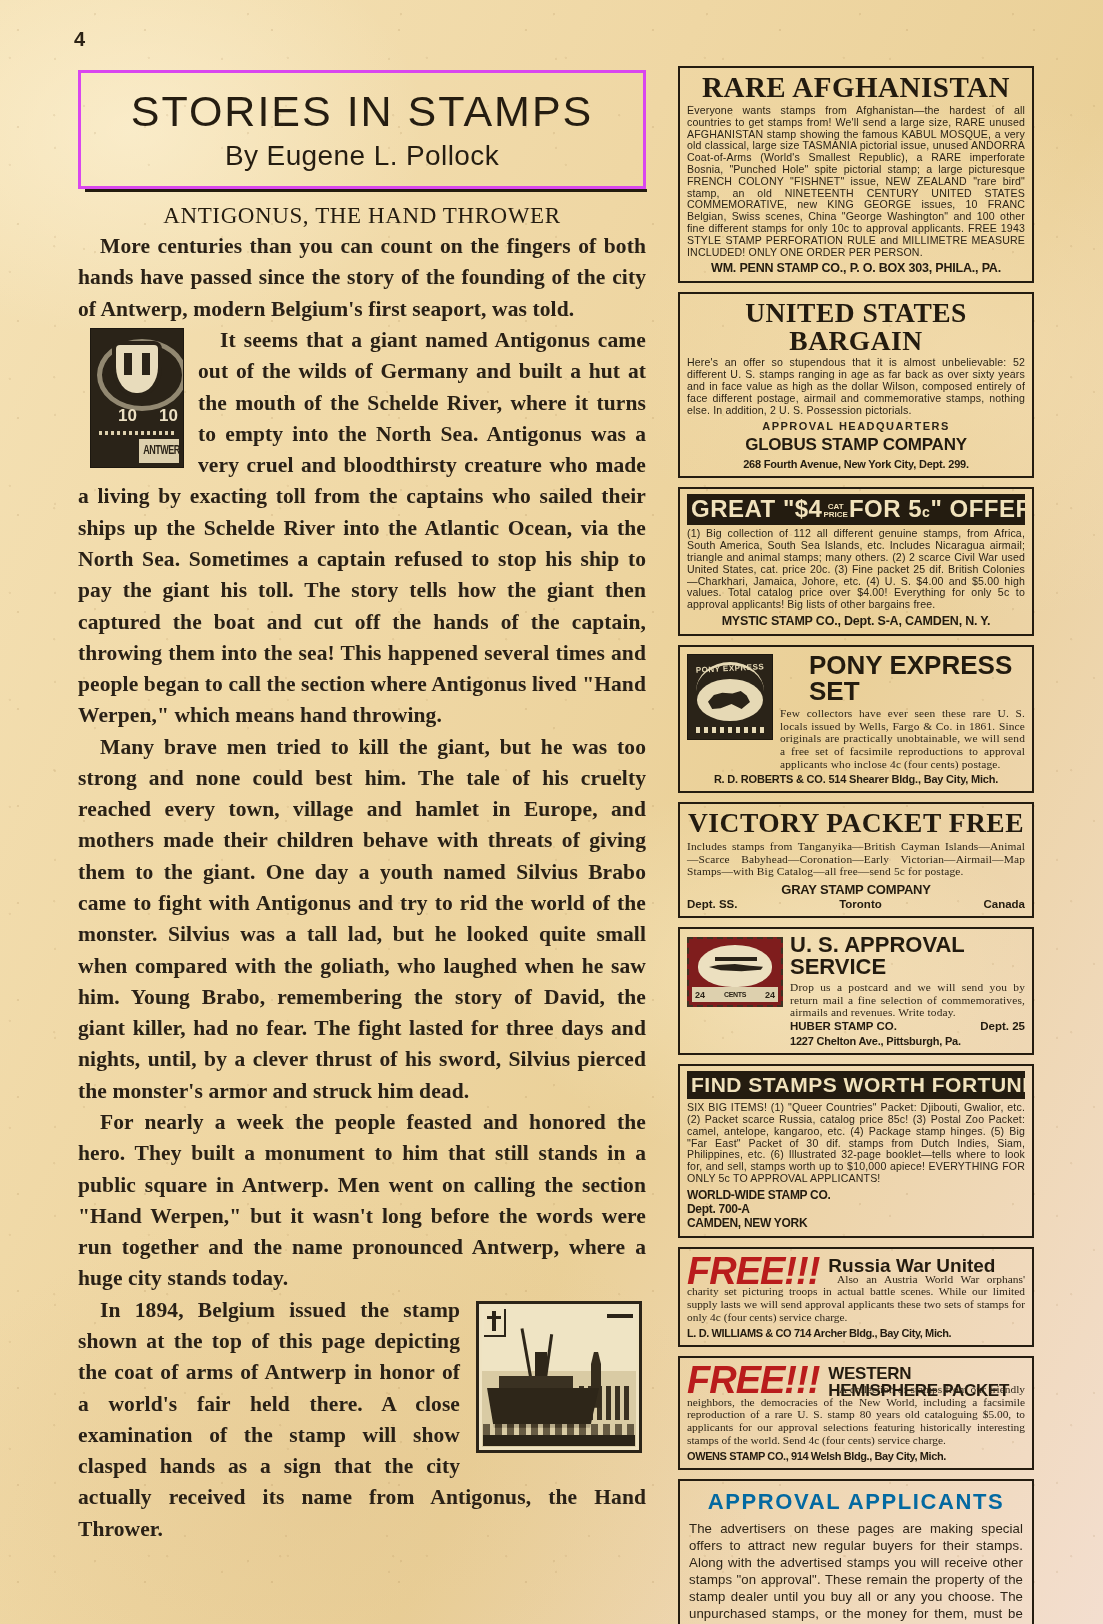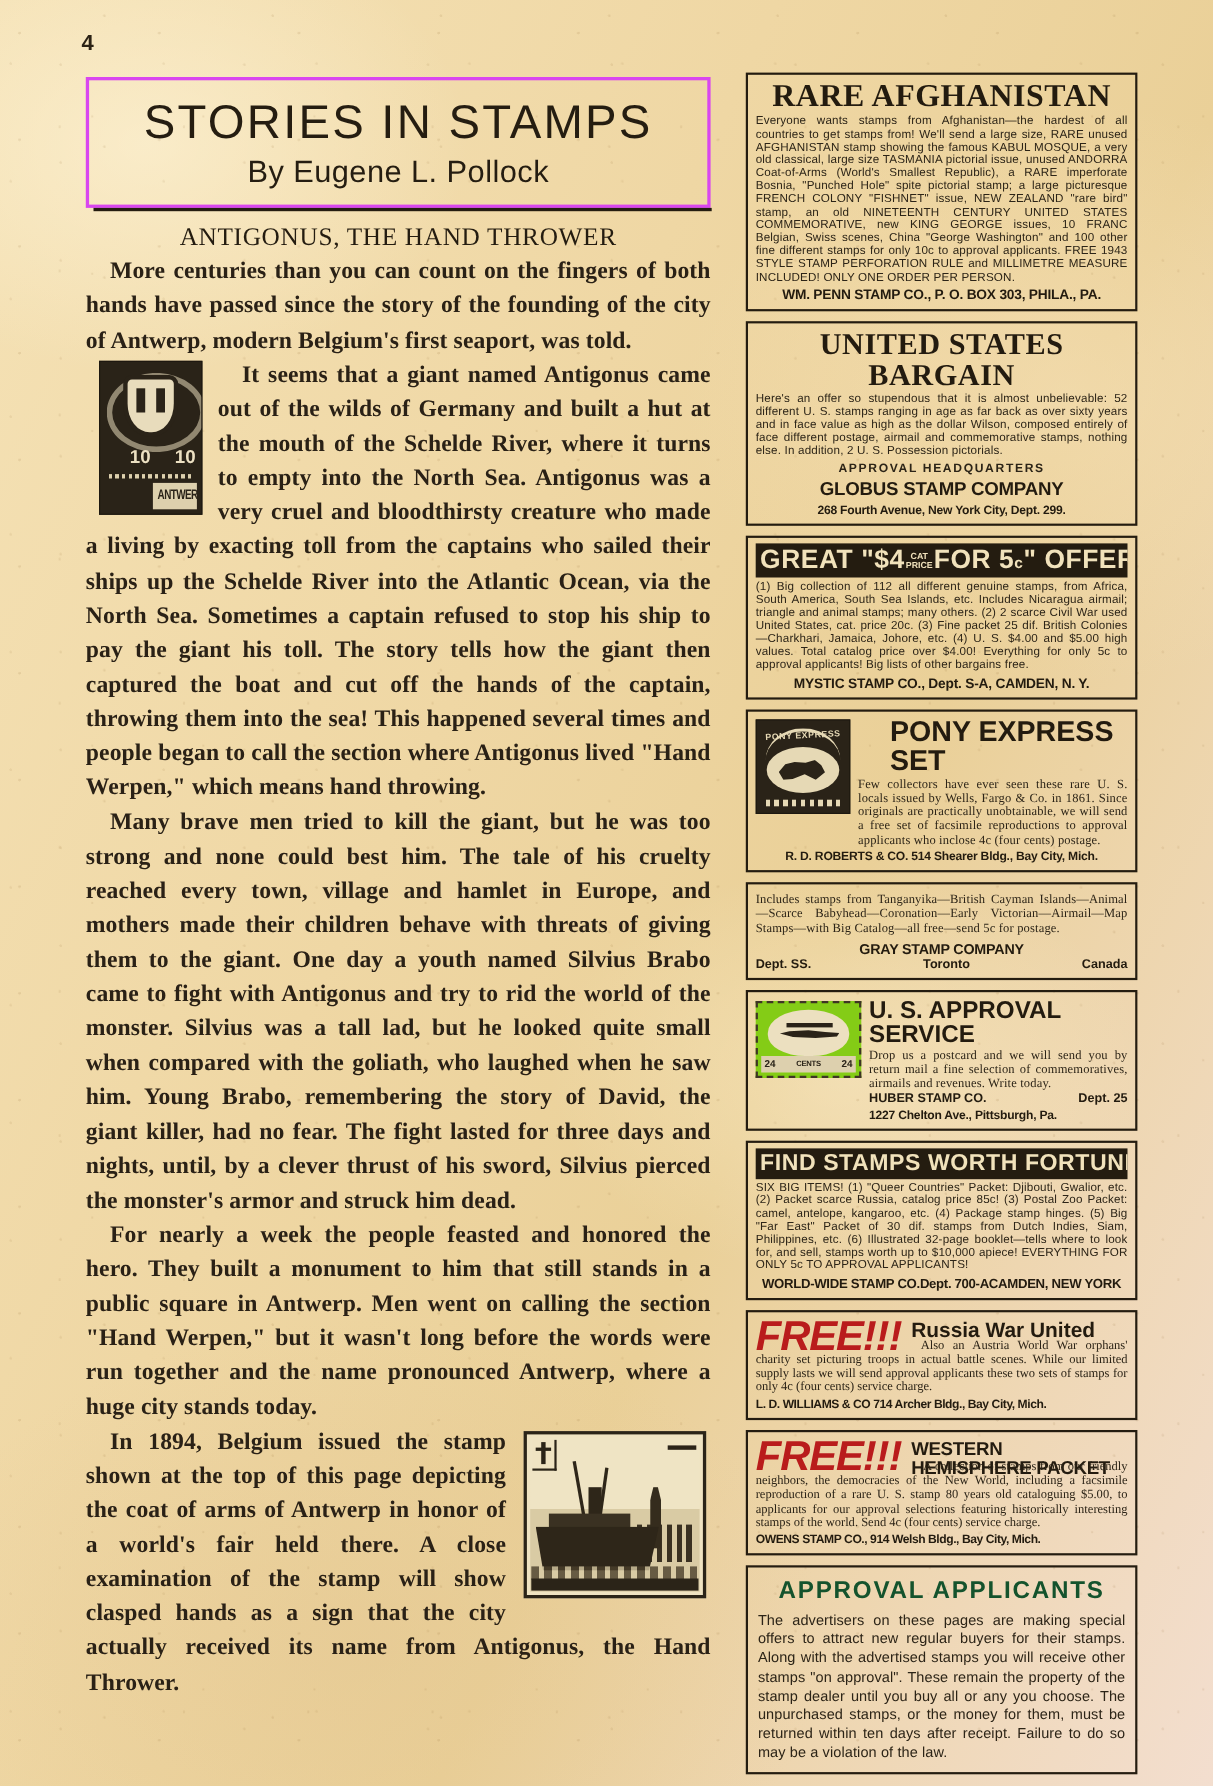--- a/index.html
+++ b/index.html
@@ -310,21 +310,21 @@
     clip-path:polygon(0 60%,14% 22%,34% 10%,58% 14%,78% 0,92% 26%,100% 62%,80% 100%,56% 72%,30% 96%,10% 100%);
   }
   .mini-pony .mp-base{
     position:absolute;left:8px;right:8px;bottom:6px;height:6px;
     background:repeating-linear-gradient(90deg,#e6d9b5 0 4px,transparent 4px 8px);
   }
 
   
   .mini-air{
     width:92px;height:66px;flex:none;margin-top:3px;
-    background:#84cc16;position:relative;overflow:hidden;
+    background:#7f1d1d;position:relative;overflow:hidden;
     border:2px dashed #3e3424;
   }
   .mini-air .ma-oval{
     position:absolute;left:9px;top:6px;width:74px;height:42px;
     background:#ece0c0;border-radius:50% 50% 46% 46%;
   }
   .mini-air .ma-plane{
     position:absolute;left:20px;top:24px;width:54px;height:10px;background:#2a2318;
     clip-path:polygon(0 40%,16% 20%,48% 10%,76% 26%,100% 36%,96% 68%,60% 82%,22% 72%);
   }
@@ -357,37 +357,37 @@
   }
   .free-hd.cond{font-size:17px;letter-spacing:-.3px;}
   .ad-flow{
     font-family:"Liberation Sans", sans-serif;
     font-size:10.6px;line-height:1.12;color:#2c2417;text-align:justify;
   }
   .ad-flow.serifish{font-family:"Liberation Serif", serif;font-size:11.4px;}
 
   .approval-hd{
     font-family:"Liberation Sans", sans-serif;
-    font-weight:bold;font-size:22px;text-align:center;color:#14532d;
+    font-weight:bold;font-size:22px;text-align:center;color:#0369a1;
     letter-spacing:1.6px;margin-bottom:5px;
   }
   .approval-body{
     font-family:"Liberation Sans", sans-serif;
     font-size:13.2px;line-height:1.3;color:#2c2417;text-align:justify;
     letter-spacing:.1px;
   }
   .dept-row{
     display:flex;justify-content:space-between;
     font-family:"Liberation Sans", sans-serif;
     font-weight:bold;font-size:11.5px;color:#231b0f;margin-top:1px;
   }
   .ww-row{
-    display:flex;justify-content:center;align-items:baseline;
-    font-family:"Liberation Sans", sans-serif;
-    font-weight:bold;font-size:12px;color:#231b0f;margin-top:3px;letter-spacing:-.3px;
+    display:flex;justify-content:flex-end;align-items:baseline;
+    font-family:"Liberation Sans", sans-serif;
+    font-weight:bold;font-size:12px;color:#231b0f;margin-top:3px;letter-spacing:-.3px;flex-direction:column;
   }
 </style>
 </head>
 <body>
 
 <div class="paper-grain"></div>
 <div class="speckle"></div>
 
 <div class="page">
 
@@ -476,20 +476,21 @@
         </span>
         <span class="txt">
           <span class="ad-sans-hd hd-28" style="display:block">PONY EXPRESS SET</span>
           <span class="ad-body serifish" style="display:block">Few collectors have ever seen these rare U. S. locals issued by Wells, Fargo &amp; Co. in 1861. Since originals are practically unobtainable, we will send a free set of facsimile reproductions to approval applicants who inclose 4c (four cents) postage.</span>
         </span>
       </div>
       <div class="ad-addr small">R. D. ROBERTS &amp; CO. 514 Shearer Bldg., Bay City, Mich.</div>
     </div>
 
     <div class="ad">
+      <div class="ad-serif-hd hd-30">VICTORY PACKET FREE</div>
       <div class="ad-body serifish">Includes stamps from Tanganyika—British Cayman Islands—Animal—Scarce Babyhead—Coronation—Early Victorian—Airmail—Map Stamps—with Big Catalog—all free—send 5c for postage.</div>
       <div class="ad-addr" style="font-size:13px;margin-top:4px">GRAY STAMP COMPANY</div>
       <div class="dept-row">
         <span>Dept. SS.</span>
         <span>Toronto</span>
         <span>Canada</span>
       </div>
     </div>
 
     <div class="ad">

